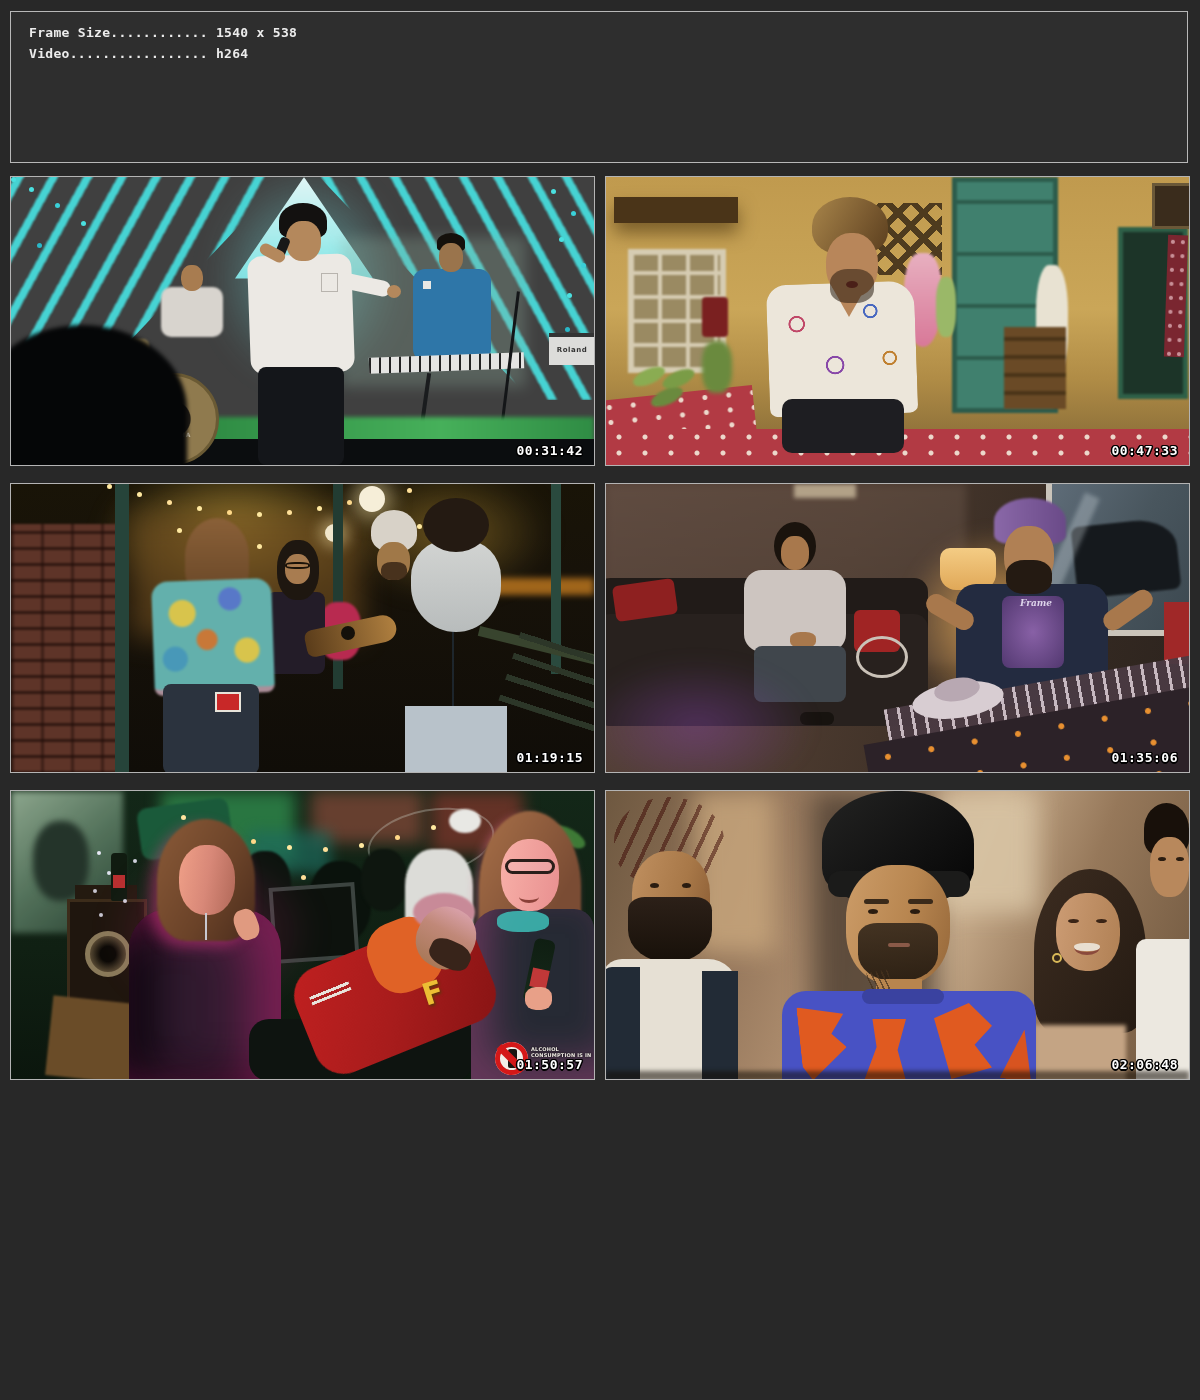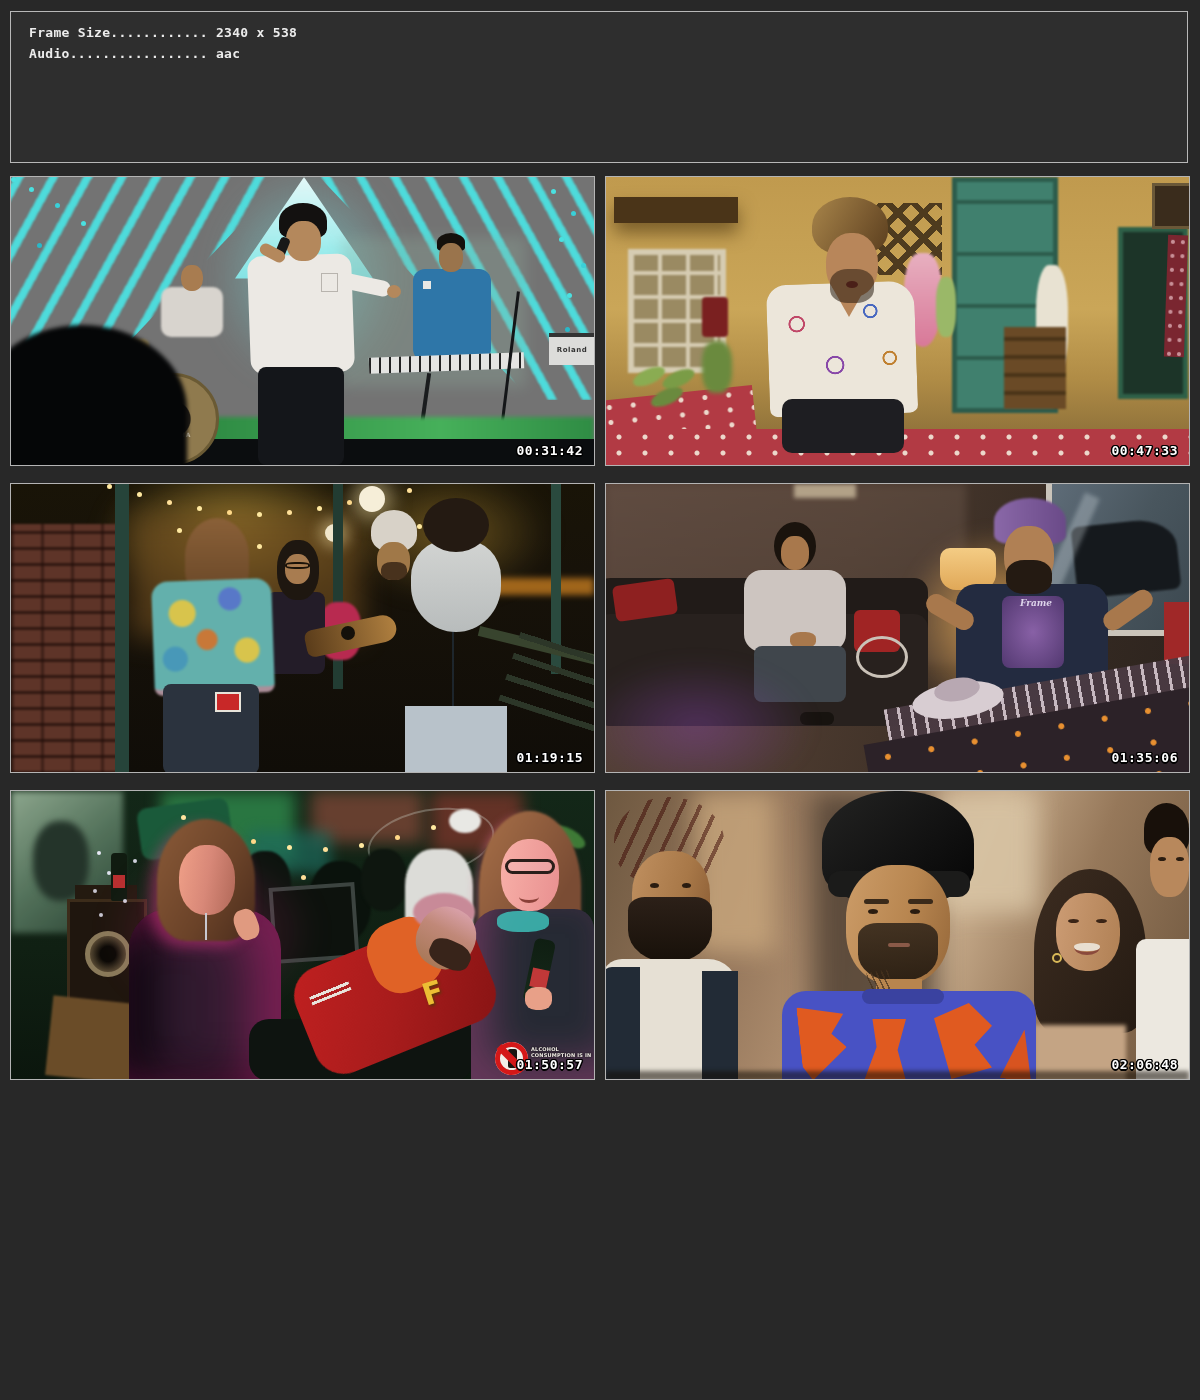--- a/index.html
+++ b/index.html
@@ -41,21 +41,21 @@
     background:linear-gradient(90deg,#70501e,#b8903c 70%,#8a6a28);}
   .s1-confetti{left:0;top:0;width:8px;height:12px;border-radius:2px;background:transparent;filter:blur(1px);
     box-shadow:420px 18px #7a3aa0,462px 62px #d87820,500px 140px #c8b820,540px 92px #7a9a20,
     392px 108px #d87820,558px 198px #c8b820,520px 242px #d87820,470px 190px #7a9a20,432px 252px #b8a020,
     82px 42px #c8b820,122px 92px #7a3aa0,62px 162px #9a7a20,152px 212px #6a8a20,348px 28px #d8a020,
     302px 72px #7a3aa0,570px 36px #2a8a40,445px 160px #5a7a9a;}
   .s1-bubble{left:518px;top:172px;width:46px;height:46px;border:3px solid rgba(150,170,190,.35);border-radius:50%;filter:blur(1px);}
   .s1-vign{left:0;top:0;width:583px;height:288px;box-shadow:inset 0 0 90px 36px rgba(0,2,8,.85);}
 
   
-  .s2{background:#737373;text-decoration:underline;}
+  .s2{background:#404040;text-decoration:underline;}
   .s2-ledL{left:-24px;top:-12px;width:310px;height:235px;opacity:.9;filter:blur(1px);
     background:repeating-linear-gradient(119deg,rgba(72,236,236,.95) 0 8px,transparent 8px 30px);
     clip-path:polygon(0 0,100% 0,28% 100%,0 100%);}
   .s2-ledR{right:-24px;top:-12px;width:310px;height:235px;opacity:.9;filter:blur(1px);
     background:repeating-linear-gradient(61deg,rgba(72,236,236,.95) 0 8px,transparent 8px 30px);
     clip-path:polygon(0 0,100% 0,100% 100%,72% 100%);}
   .s2-dots{left:0;top:0;width:5px;height:5px;border-radius:50%;background:#4ae0e0;filter:blur(.5px);
     box-shadow:18px 10px #4ae0e0,44px 26px #3ad0d8,70px 44px #4ae0e0,540px 12px #4ae0e0,560px 34px #3ad0d8,
     548px 60px #4ae0e0,570px 86px #3ad0d8,556px 116px #4ae0e0,26px 66px #2ab8c8,554px 150px #2ab8c8;}
   .s2-arrowglow{left:200px;top:-10px;width:190px;height:220px;border-radius:50%;filter:blur(14px);
@@ -397,22 +397,22 @@
   .s8-y-shirt{left:530px;top:148px;width:53px;height:142px;background:#ece8e0;border-radius:10px 0 0 0;}
   .s8-bottom{left:0;top:280px;width:583px;height:10px;background:rgba(18,12,6,.55);filter:blur(2px);}
 </style>
 </head>
 <body>
 
 <div id="page">
 
   <div class="info-box">
     <div id="info-lines">
-        <div class="info-line">Frame Size............ 2340 x 538</div>
-        <div class="info-line">Audio................. aac</div>
+        <div class="info-line">Frame Size............ 1540 x 538</div>
+        <div class="info-line">Video................. h264</div>
       </div>
   </div>
 
   <div class="grid">
 
 
     <div class="th s2">
       <div class="s2-ledL"></div>
       <div class="s2-ledR"></div>
       <div class="s2-dots"></div>

